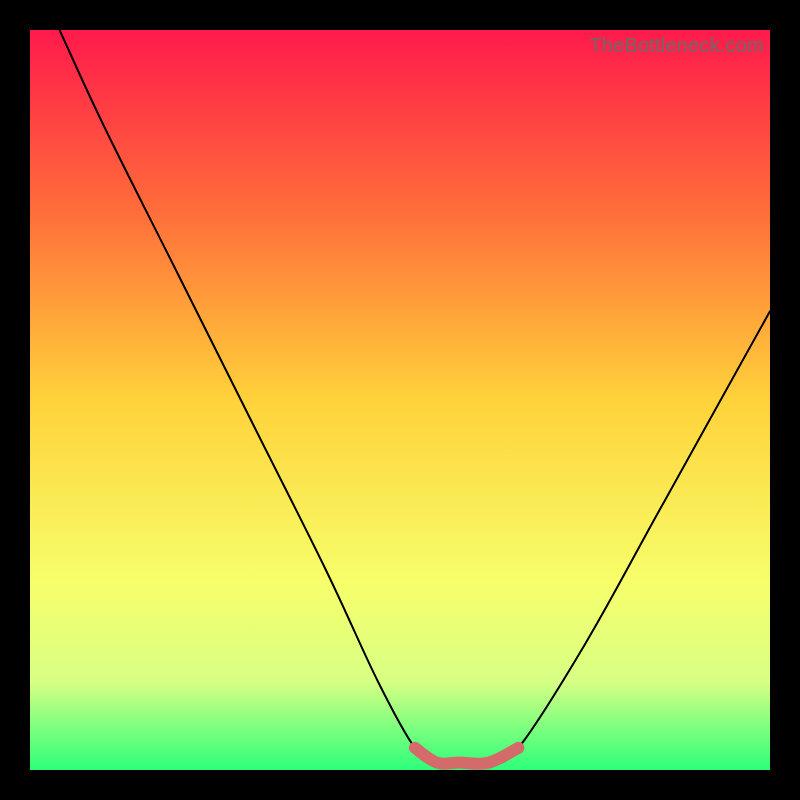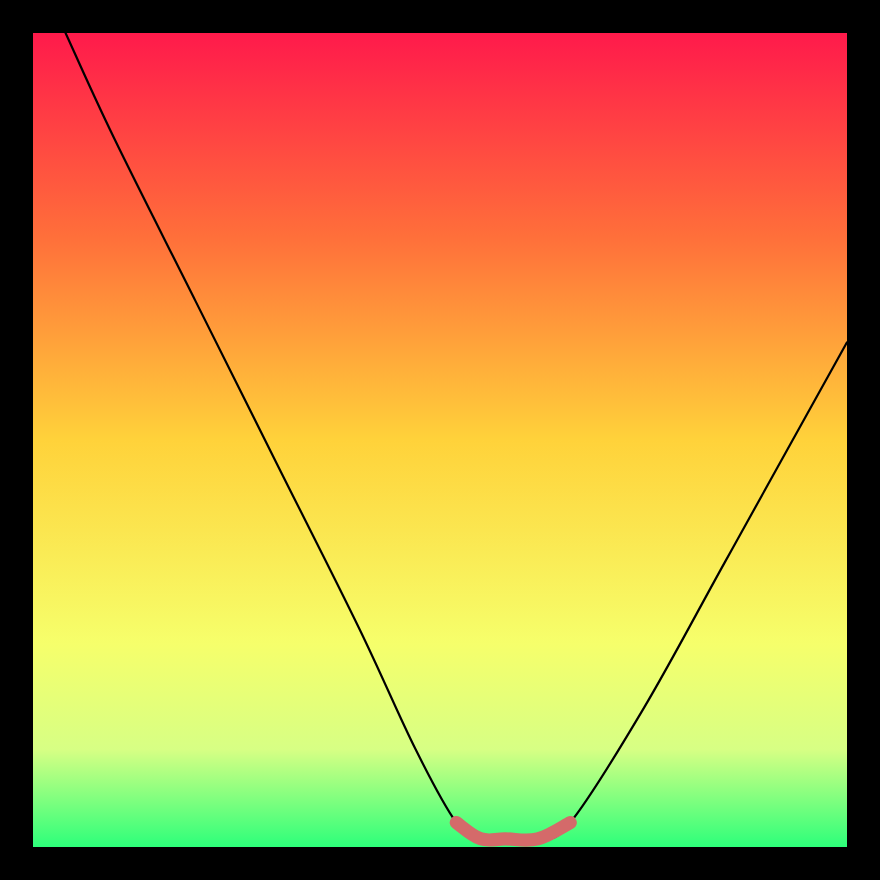--- a/index.html
+++ b/index.html
@@ -61,13 +61,14 @@
         </linearGradient>
     </defs>
     <rect x="0" y="0" width="740" height="740" fill="url(#bg-grad)"></rect>
   </svg>
 
   <svg class="curve" viewBox="0 0 740 740" preserveAspectRatio="none">
     <path id="curve-path" d="M 29.6 0 C 37.592 17.316000000000006, 52.688 52.24400000000005, 74 96.20000000000005 C 95.312 140.15600000000003, 121.36 190.92, 148 244.2 C 174.64 297.48, 195.36 338.92, 222 392.20000000000005 C 248.64 445.4800000000001, 273.356 493.58000000000004, 296 540.2 C 318.644 586.82, 331.816 619.2320000000001, 347.79999999999995 651.2 C 363.78399999999993 683.168, 374.144 703.1479999999999, 384.8 717.8 C 395.456 732.452, 399.00800000000004 729.936, 407.00000000000006 732.6 C 414.9920000000001 735.264, 419.876 732.6, 429.2 732.6 C 438.524 732.6, 448.144 735.264, 458.8 732.6 C 469.456 729.936, 471.08400000000006 739.112, 488.40000000000003 717.8 C 505.716 696.4879999999999, 529.692 656.8240000000001, 555 614.2 C 580.308 571.576, 602.36 528.952, 629 481 C 655.64 433.048, 683.02 383.76399999999995, 703 347.79999999999995 C 722.98 311.83599999999996, 733.34 293.188, 740 281.2" stroke="#000000" stroke-width="2" fill="none" stroke-linecap="round"></path>
     <path id="highlight-path" d="M 384.8 717.8 C 388.796 720.4639999999999, 399.00800000000004 729.936, 407.00000000000006 732.6 C 414.9920000000001 735.264, 419.876 732.6, 429.2 732.6 C 438.524 732.6, 448.144 735.264, 458.8 732.6 C 469.456 729.936, 483.072 720.4639999999999, 488.40000000000003 717.8" stroke="#d46a6a" stroke-width="12" fill="none" stroke-linecap="round" stroke-linejoin="round"></path>
   </svg>
 
+  <div class="watermark">TheBottleneck.com</div>
 </div>
 
 </body></html>

